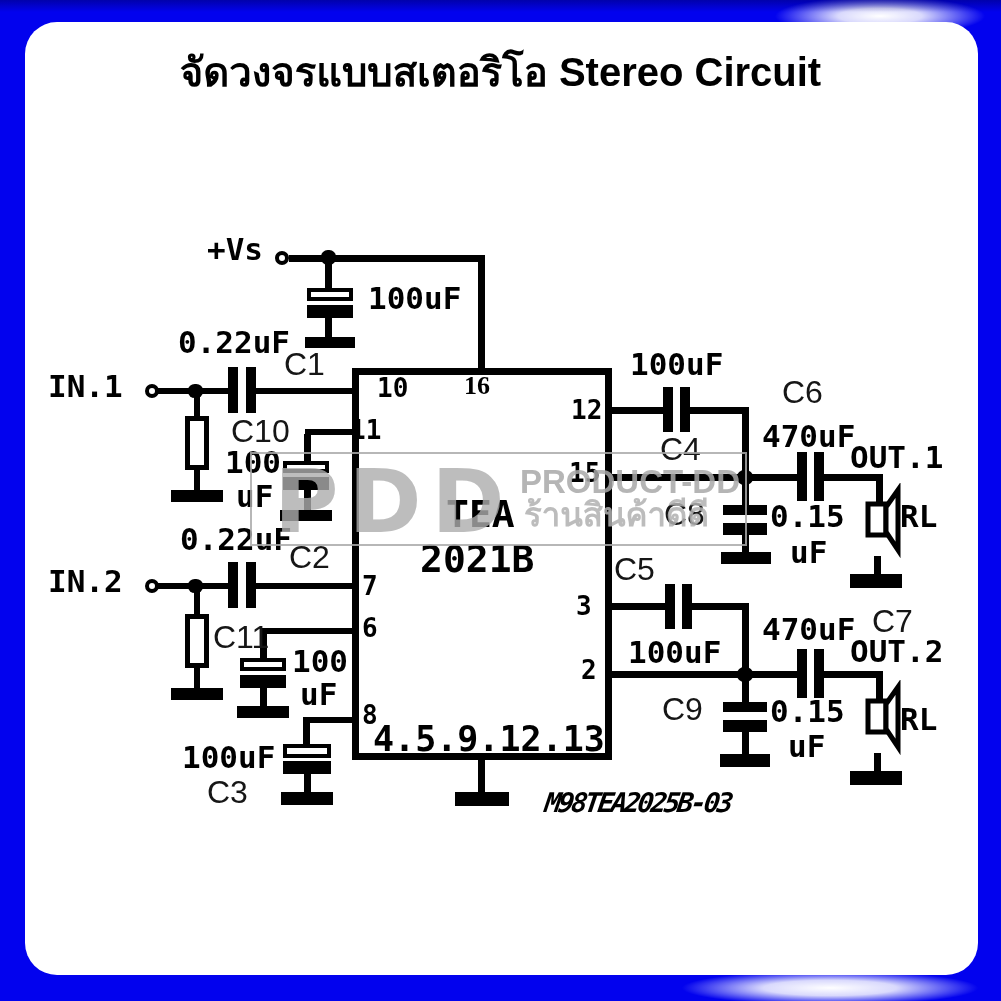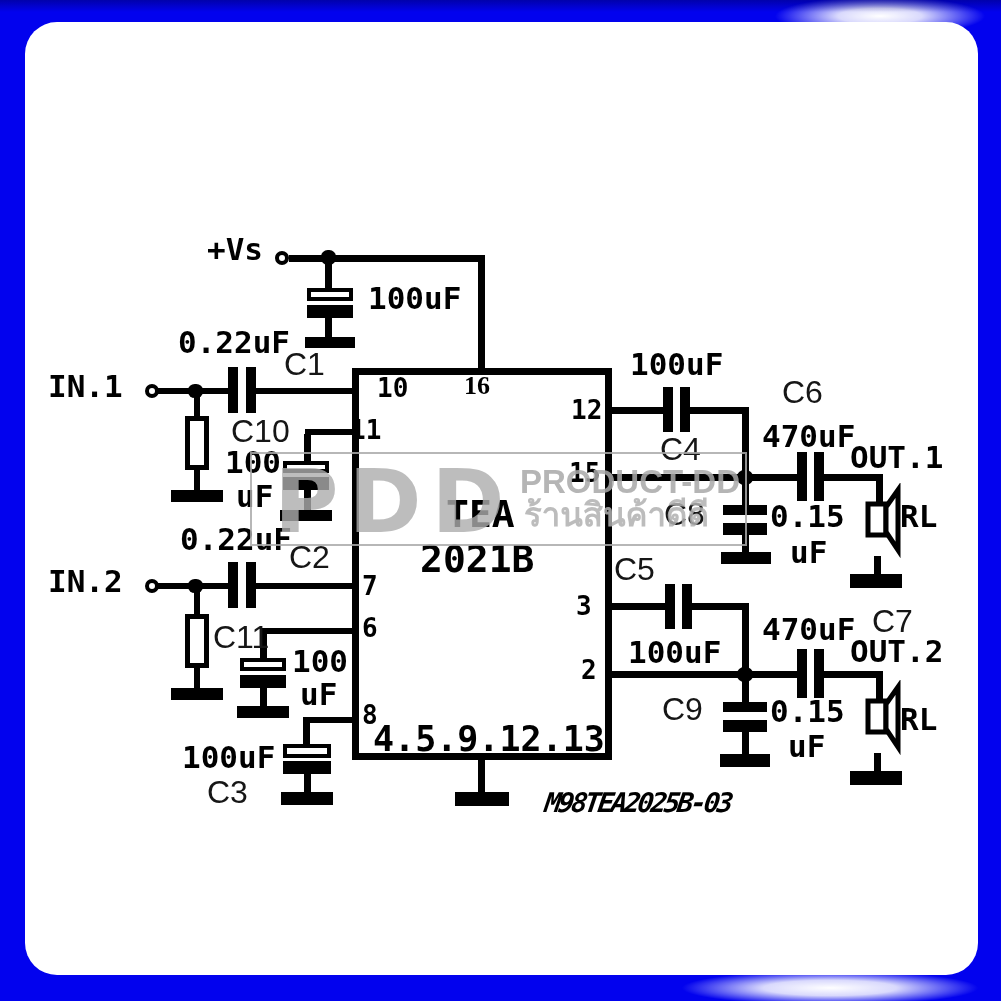--- a/index.html
+++ b/index.html
@@ -42,20 +42,21 @@
 </style>
 </head>
 <body>
 
 <div id="stage">
   <div class="glow-tr"></div>
   <div class="glow-b"></div>
   <div class="frame-shade-top"></div>
   <div class="panel"></div>
 
+  <div class="title">จัดวงจรแบบสเตอริโอ Stereo Circuit</div>
 
   <div>
 
     <div class="term" style="left:275px;top:251px;"></div>
     <div class="w" style="left:289px;top:255px;width:195px;height:7px;"></div>
     <div class="dot" style="left:321px;top:250px;width:15px;height:15px;"></div>
     <div class="w" style="left:478px;top:255px;width:7px;height:115px;"></div>
 
     <div class="w" style="left:325px;top:262px;width:7px;height:27px;"></div>
     <div class="hplate" style="left:307px;top:288px;width:46px;height:13px;"></div>

